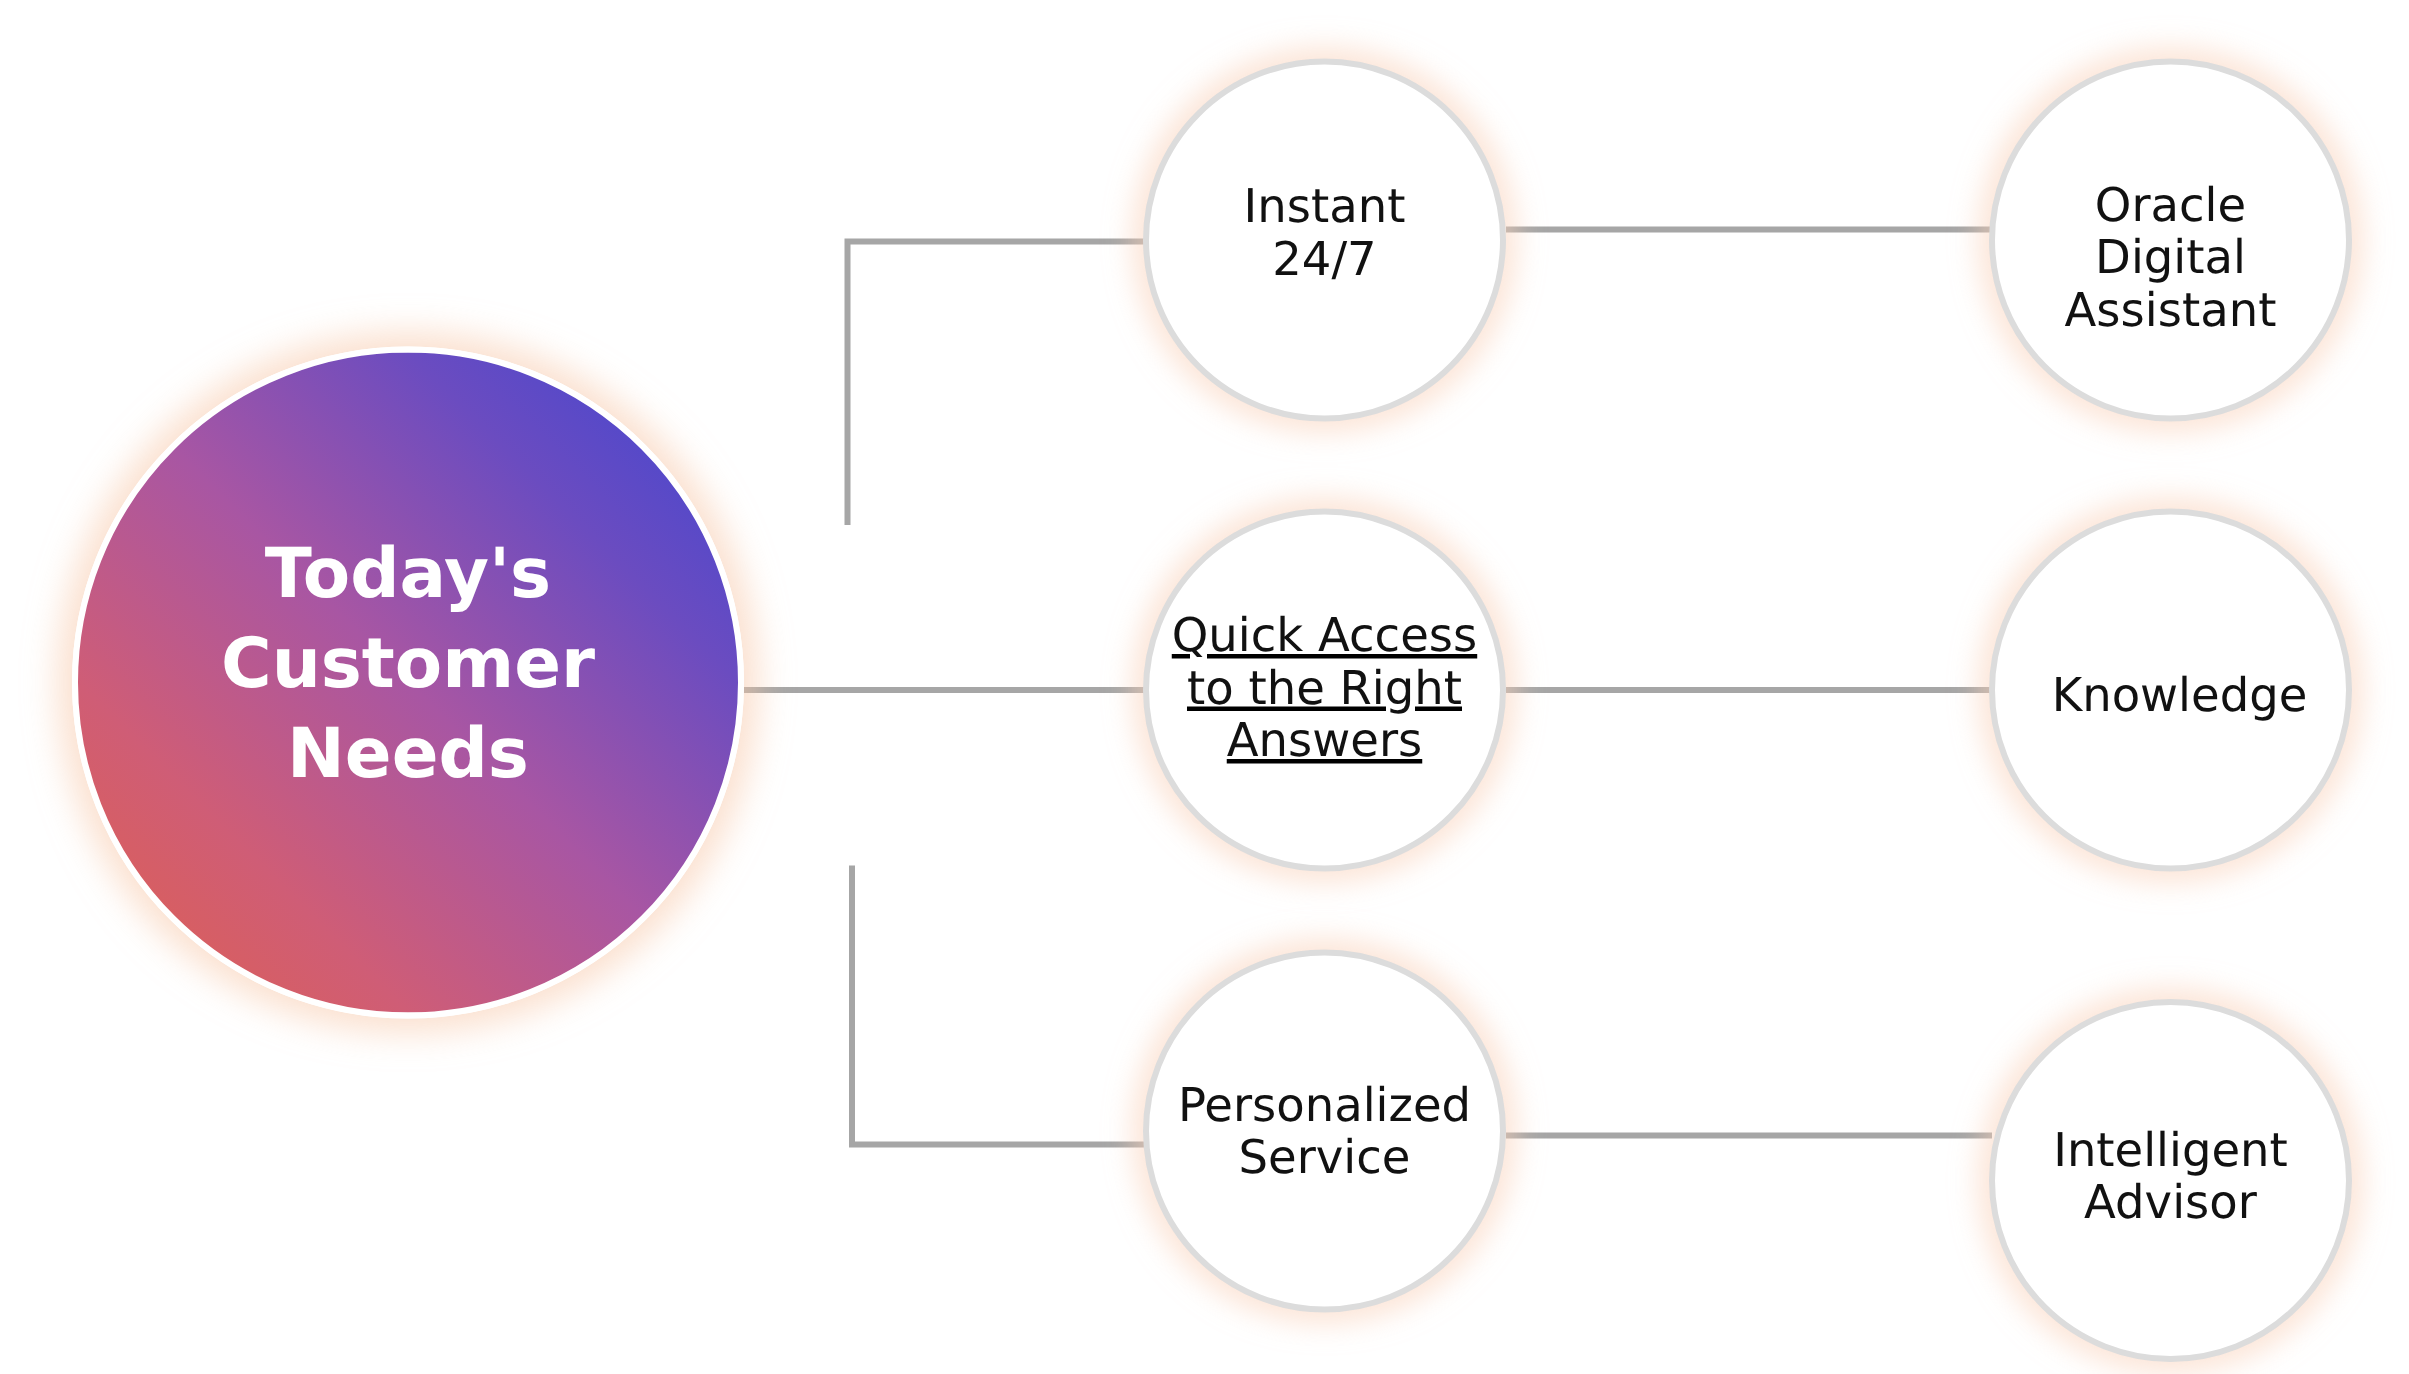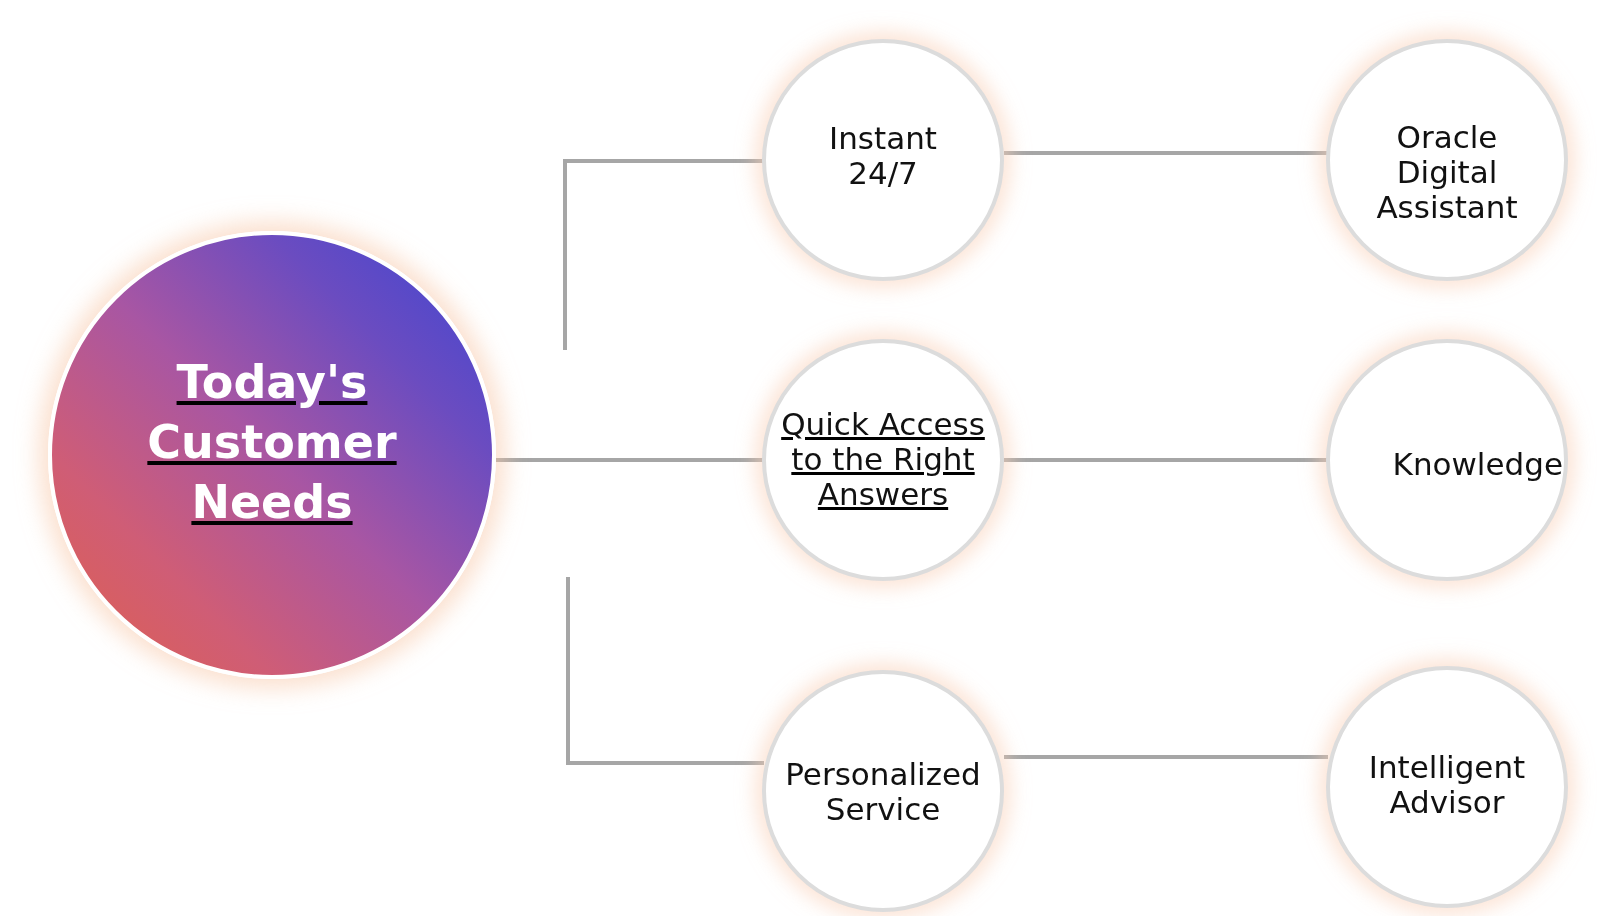--- a/index.html
+++ b/index.html
@@ -38,21 +38,20 @@
       z-index: 2;
     }
     .hub {
       left: 48px;
       top: 231px;
       width: 448px;
       height: 448px;
       border: 4px solid #ffffff;
       background: linear-gradient(225deg, #3b45d4 0%, #6b4cc0 25%, #a856a3 50%, #cf5d76 75%, #e1604a 100%);
       box-shadow: 0 0 22px 10px rgba(248, 200, 170, 0.55);
-      text-decoration: underline;
     }
     .hub-label {
       color: #ffffff;
       font-family: "DejaVu Sans", sans-serif;
       font-weight: bold;
       font-size: 46px;
       line-height: 60px;
       width: 300px;
       margin-top: -26px;
     }
@@ -66,29 +65,29 @@
     .leaf-label {
       color: #111111;
       font-family: "DejaVu Sans", sans-serif;
       font-size: 31px;
       line-height: 35px;
       width: 220px;
       white-space: pre-line;
     }
     #need-1 { left: 762px; top: 39px; }
     #need-2 { left: 762px; top: 339px; text-decoration: underline; }
-    #need-3 { left: 762px; top: 670px; }
+    #need-3 { left: 762px; top: 633px; }
     #solution-1 { left: 1326px; top: 39px; }
     #solution-2 { left: 1326px; top: 339px; }
     #solution-3 { left: 1326px; top: 666px; }
     #need-1 .leaf-label { margin-top: -8px; }
     #need-2 .leaf-label { margin-top: -2px; }
     #need-3 .leaf-label { margin-top: 2px; }
     #solution-1 .leaf-label { margin-top: 24px; }
-    #solution-2 .leaf-label { margin-top: 8px; margin-left: 12px; text-align: right; }
+    #solution-2 .leaf-label { margin-top: 8px; margin-left: 12px; }
     #solution-3 .leaf-label { margin-top: -4px; }
   </style>
 </head>
 <body>
 
 <svg id="connectors" viewBox="0 0 1606 916">
   <polyline points="565,350 565,161 764,161" style="stroke: rgb(166, 166, 166);"></polyline>
   <line x1="496" y1="460" x2="764" y2="460" style="stroke: rgb(166, 166, 166);"></line>
   <polyline points="568,577 568,763 764,763" style="stroke: rgb(166, 166, 166);"></polyline>
   <line x1="1004" y1="153" x2="1328" y2="153" style="stroke: rgb(166, 166, 166);"></line>

